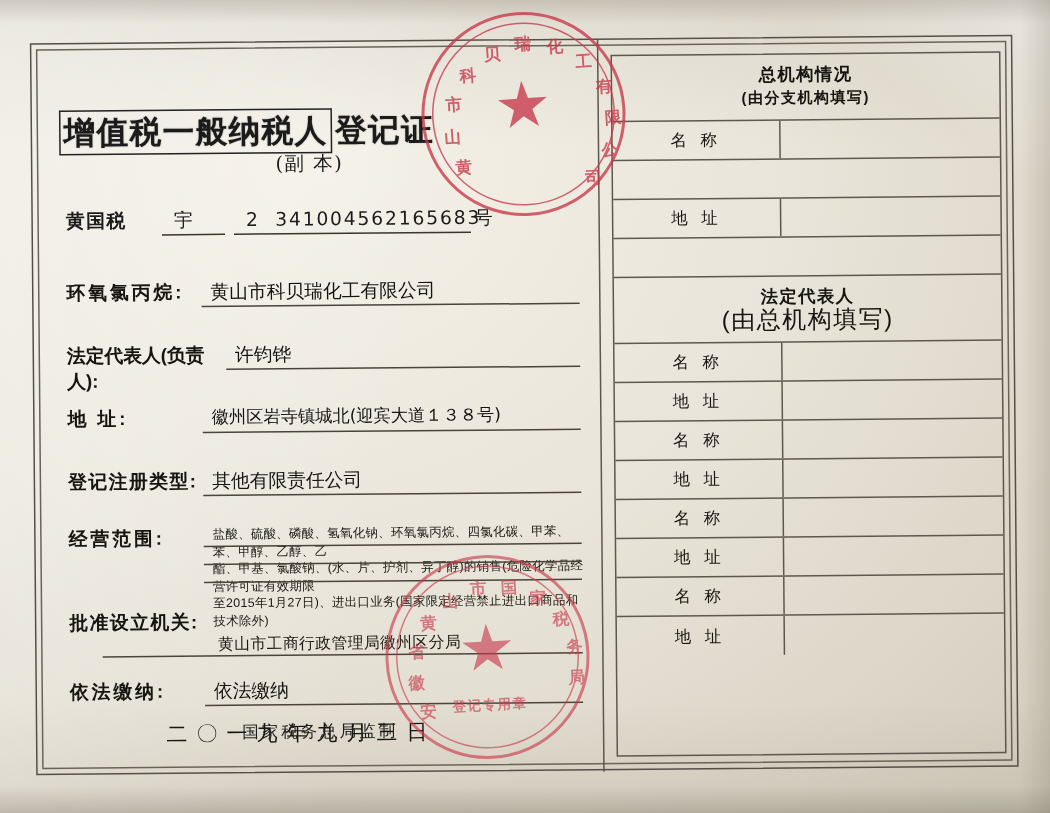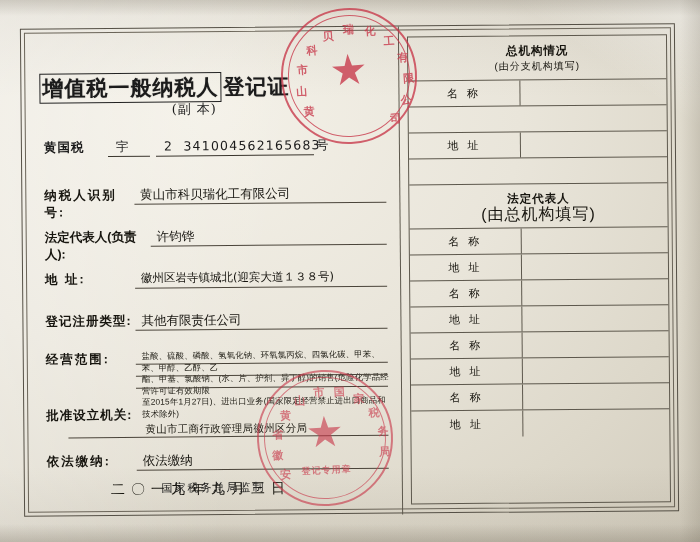--- a/index.html
+++ b/index.html
@@ -44,21 +44,21 @@
     position:absolute;left:18px;top:44px;width:330px;
     font-family:"DejaVu Serif","Liberation Serif",serif;
     font-size:21px;font-weight:bold;color:#1b1b1b;letter-spacing:1px;
     white-space:nowrap;
     text-shadow:0 0 1px rgba(0,0,0,0.35);
   }
   .title-boxed{
     display:inline-block;border:1.5px solid #222;padding:0 2px;margin-right:2px;
   }
   .subtitle{
-    position:absolute;left:150px;top:72px;
+    position:absolute;left:162px;top:72px;
     font-family:"DejaVu Serif","Liberation Serif",serif;
     font-size:13px;color:#1b1b1b;letter-spacing:1px;
   }
   .numline{
     position:absolute;left:22px;top:108px;width:340px;height:22px;
     font-size:12.5px;color:#1b1b1b;
   }
   .numline .lbl{position:absolute;left:0;top:2px;font-weight:bold;letter-spacing:1px;}
   .numline .hz{position:absolute;left:72px;top:2px;letter-spacing:1px;}
   .numline .code{position:absolute;left:120px;top:2px;letter-spacing:1.2px;font-family:"DejaVu Sans",sans-serif;}
@@ -196,21 +196,21 @@
       <div class="numline">
         <span class="lbl">黄国税</span>
         <span class="hz">宇</span>
         <span class="rule2"></span>
         <span class="code"><span>2</span>&nbsp;&nbsp;<span>341004562165683</span></span>
         <span class="rule"></span>
         <span class="hao">号</span>
       </div>
 
       <div class="row" style="top:158px;">
-        <span class="lab">纳税人识别号:</span>
+        <span class="lab">环氧氯丙烷:</span>
         <span class="val val-hand">黄山市科贝瑞化工有限公司</span>
         <span class="underline" style="top:17px;"></span>
       </div>
 
       <div class="row" style="top:200px;">
         <span class="lab" style="width:104px;letter-spacing:0px;">法定代表人(负责人):</span>
         <span class="val val-hand" style="left:112px;">许钧铧</span>
         <span class="underline" style="top:17px;left:106px;width:236px;"></span>
       </div>
 
@@ -255,21 +255,21 @@
       </div>
 
       <div class="footer">国家税务总局监制</div>
     </div>
 
     <div class="right">
       <div class="rt">
 
         <div class="secthdr" style="top:0;">
           <div>总机构情况</div>
-          <div style="font-size:10px;font-weight:normal;">(由分支机构填写)</div>
+          <div style="font-size:10px;font-weight:bold;">(由分支机构填写)</div>
         </div>
 
         <div class="cellrow" style="top:44px;">
           <div class="c1">名  称</div>
           <div class="c2"></div>
         </div>
         <div class="cellrow" style="top:70px;">
           <div class="c2"></div>
         </div>
         <div class="cellrow" style="top:96px;">

